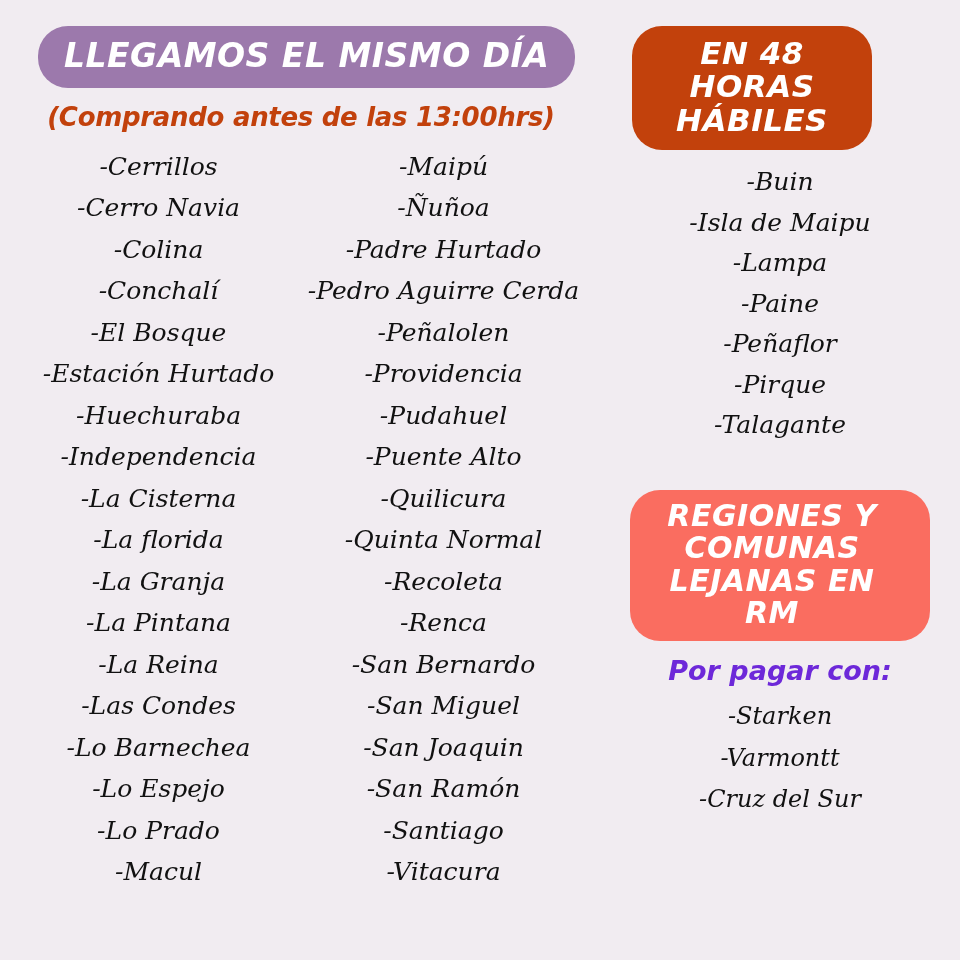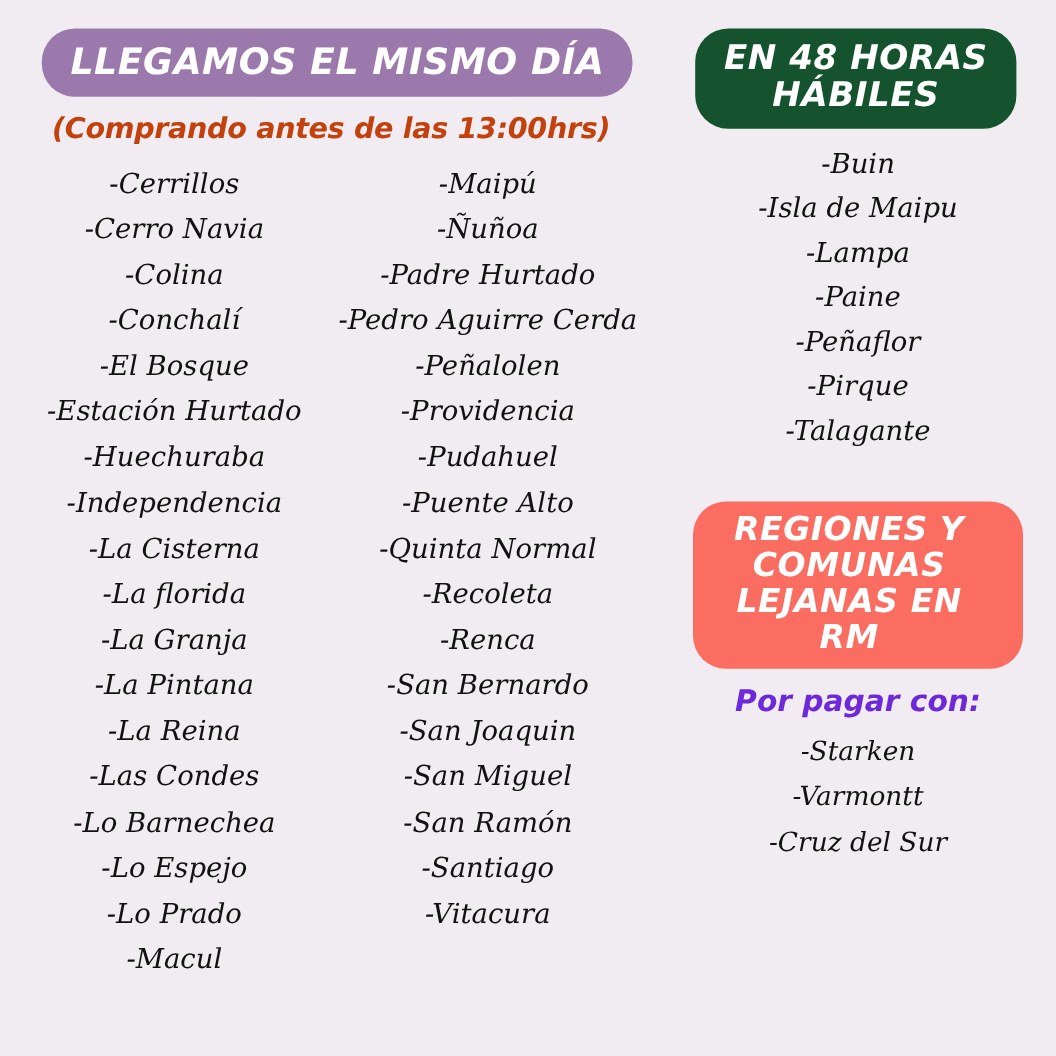--- a/index.html
+++ b/index.html
@@ -70,24 +70,24 @@
   }
 
   
   .right-col {
     position: absolute;
     left: 612px;
     top: 26px;
     width: 336px;
   }
   .pill-teal {
-    background: #14532d;
+    background: #c2410c;
     padding: 11px 24px 13px 24px;
     font-size: 31px;
-    width: 292px;
+    width: 240px;
     margin-left: 20px;
   }
   .right-list {
     margin-top: 12px;
   }
   .right-list .comuna {
     line-height: 1.62;
   }
 
   .pill-red-wrap {
@@ -156,26 +156,27 @@
       </div>
       <div class="col">
         <div class="comuna">-Maipú</div>
         <div class="comuna">-Ñuñoa</div>
         <div class="comuna">-Padre Hurtado</div>
         <div class="comuna">-Pedro Aguirre Cerda</div>
         <div class="comuna">-Peñalolen</div>
         <div class="comuna">-Providencia</div>
         <div class="comuna">-Pudahuel</div>
         <div class="comuna">-Puente Alto</div>
+        <div class="comuna">-Quilicura</div>
         <div class="comuna">-Quinta Normal</div>
         <div class="comuna">-Recoleta</div>
         <div class="comuna">-Renca</div>
         <div class="comuna">-San Bernardo</div>
+        <div class="comuna">-San Miguel</div>
         <div class="comuna">-San Joaquin</div>
-        <div class="comuna">-San Miguel</div>
         <div class="comuna">-San Ramón</div>
         <div class="comuna">-Santiago</div>
         <div class="comuna">-Vitacura</div>
       </div>
     </div>
   </div>
 
   <div class="right-col">
 
     <div>

